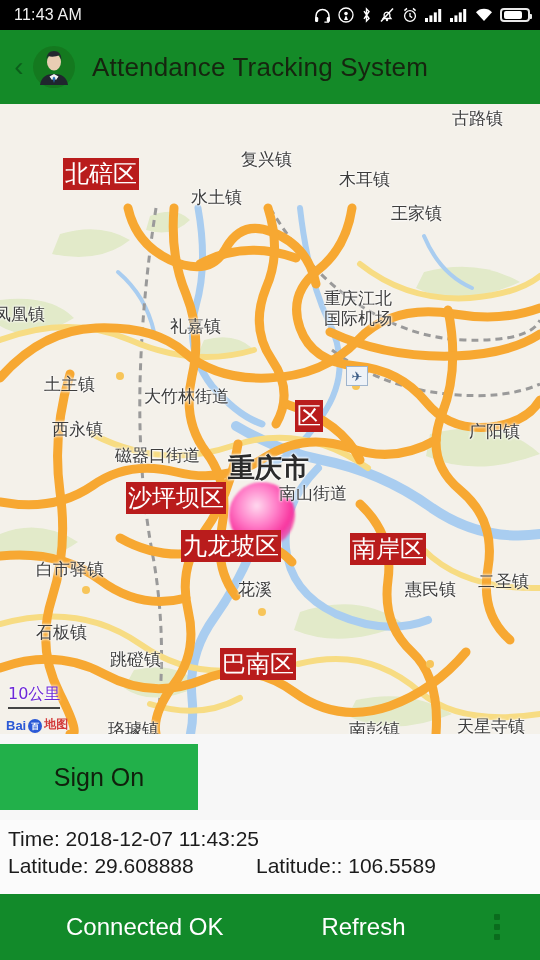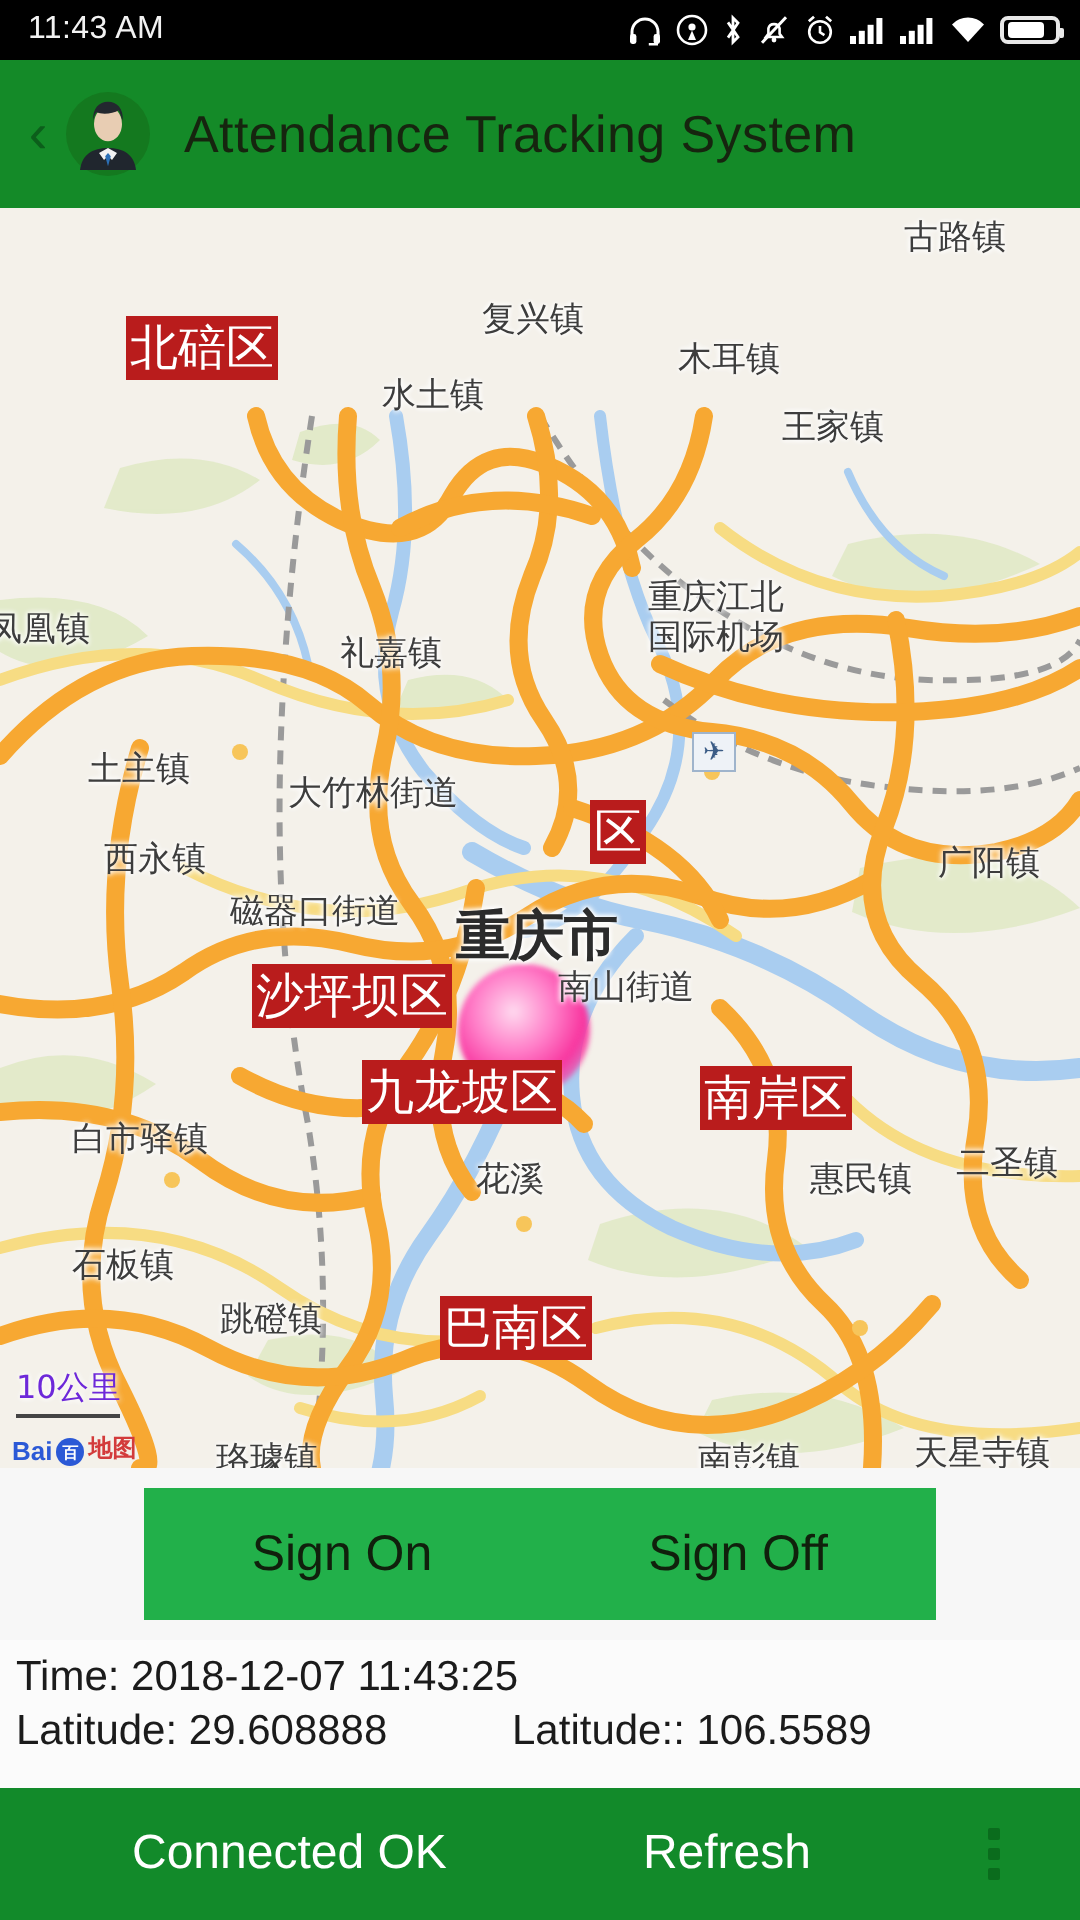--- a/index.html
+++ b/index.html
@@ -53,21 +53,21 @@
 
   #baidu-logo { position:absolute; left:6px; top:612px; display:flex;
     align-items:flex-end; gap:2px; font-size:13px; font-weight:bold; }
   #baidu-bai { color:#2b59d6; }
   #baidu-paw { width:14px; height:14px; border-radius:50%; background:#2b59d6;
     color:#fff; font-size:8px; display:flex; align-items:center; justify-content:center; }
   #baidu-map-cn { color:#d33b3b; font-size:12px; }
 
   
   #action-area { position:absolute; left:0; top:734px; width:540px; height:86px;
-    background:#f7f7f7; display:flex; align-items:center; justify-content:center; }
+    background:#f7f7f7; display:flex; align-items:center; justify-content:flex-start; }
   .action-btn { width:198px; height:66px; background:#22b04a; border:none;
     color:#10200c; font-size:25px; font-family:"Liberation Sans",sans-serif;
     cursor:pointer; }
 
   
   #info { position:absolute; left:0; top:820px; width:540px; height:74px;
     background:#fbfbfb; padding:6px 8px 0 8px; }
   .info-row { display:flex; font-size:21px; color:#1b1b1b; line-height:1.28; }
   .info-col-a { width:248px; }
 
@@ -263,21 +263,20 @@
   <div id="baidu-logo">
     <span id="baidu-bai">Bai</span>
     <span id="baidu-paw">百</span>
     <span id="baidu-map-cn">地图</span>
   </div>
 
 </div>
 
 <div id="action-area">
   <button class="action-btn">Sign On</button>
-  <button class="action-btn">Sign Off</button>
 </div>
 
 <div id="info">
   <div class="info-row">
     <span>Time: 2018-12-07 11:43:25</span>
   </div>
   <div class="info-row">
     <span class="info-col-a">Latitude: 29.608888</span>
     <span>Latitude:: 106.5589</span>
   </div>

